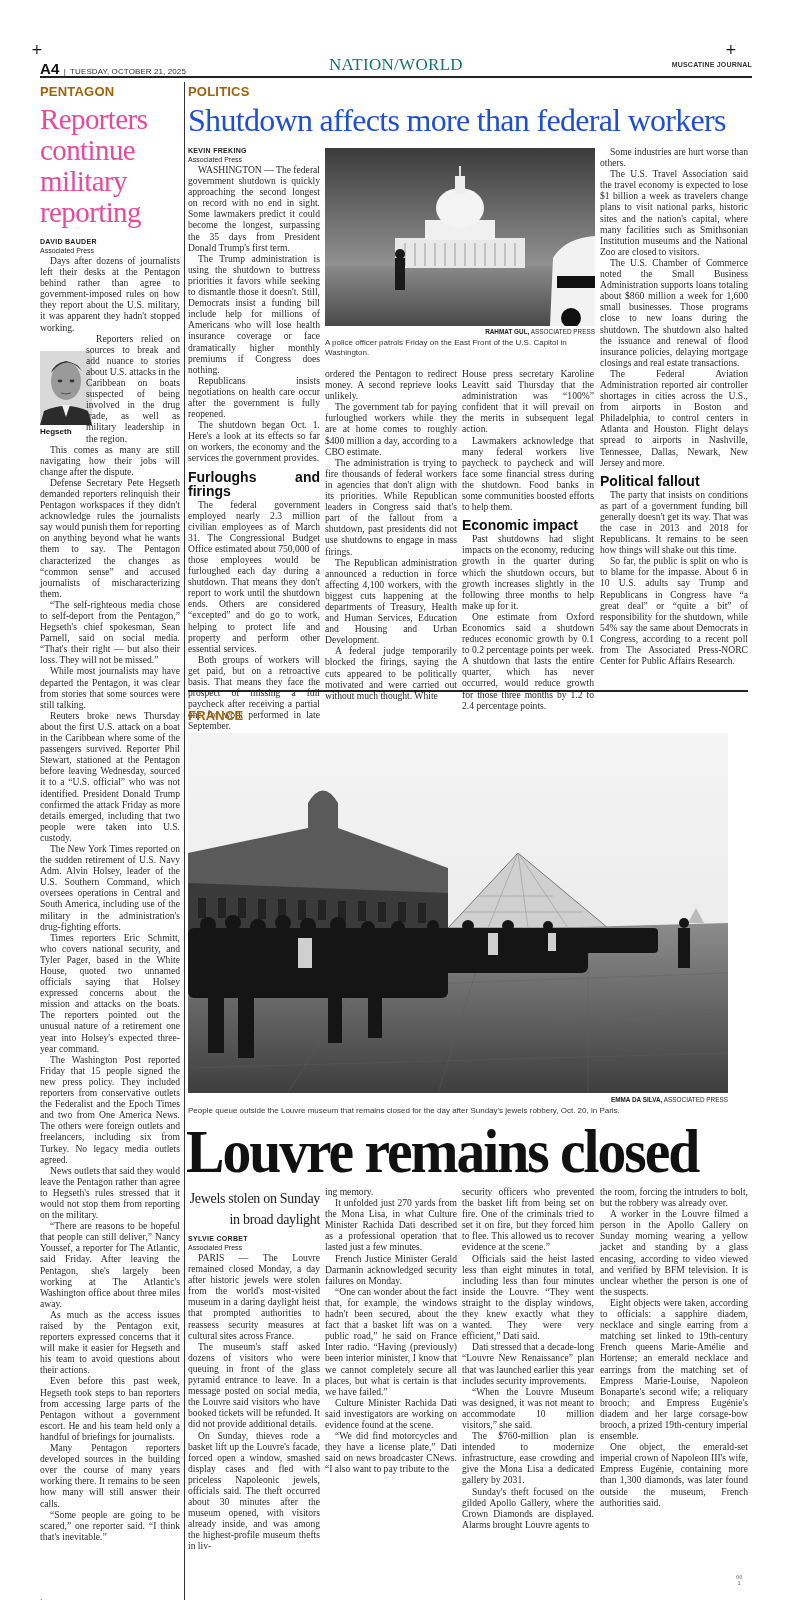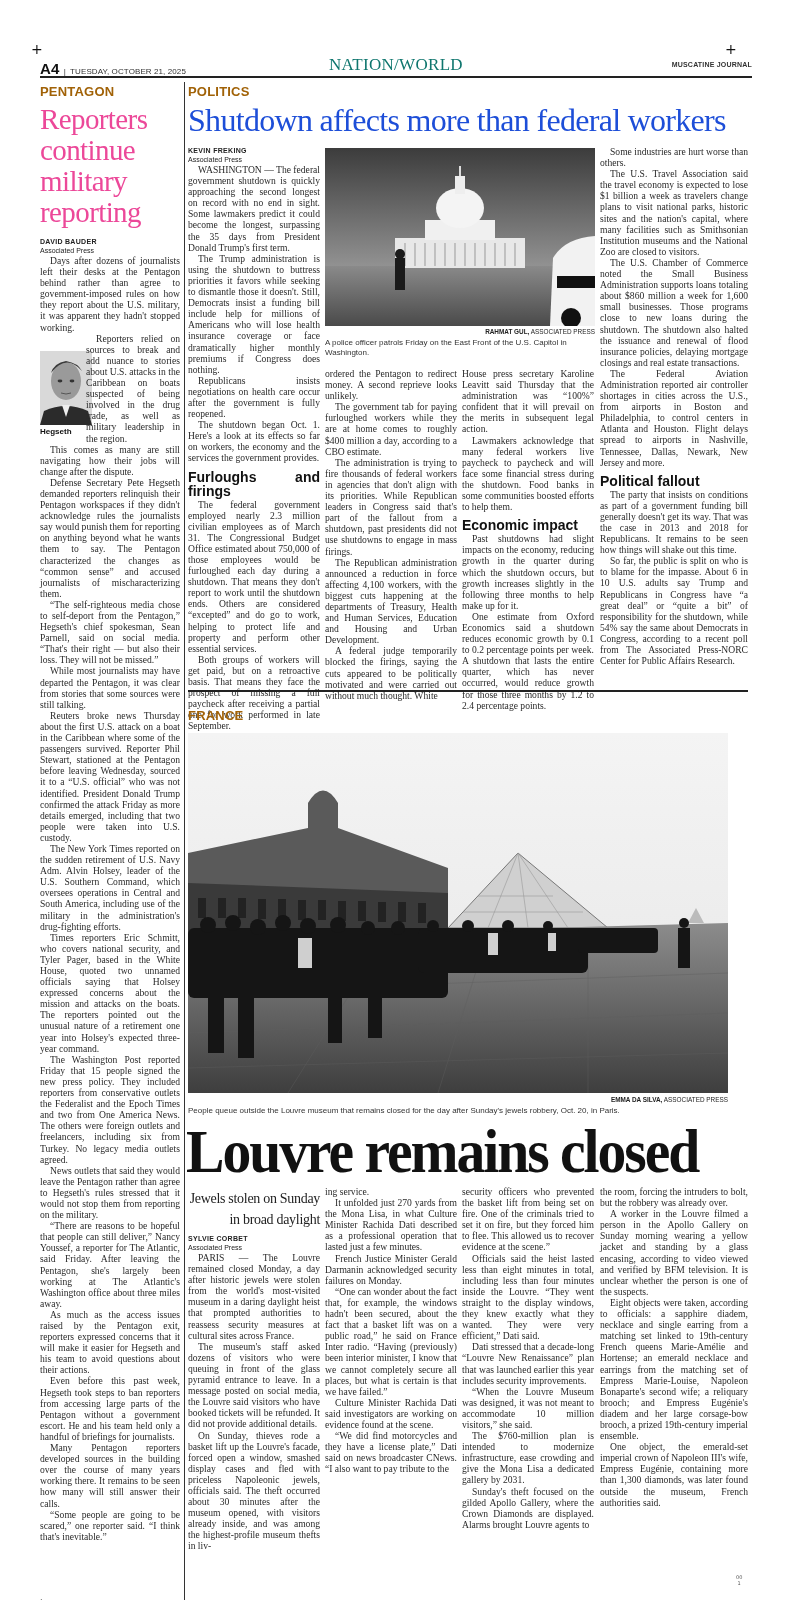--- a/index.html
+++ b/index.html
@@ -284,21 +284,21 @@
   <div class="byline">
     <b>SYLVIE CORBET</b><br>
     <span>Associated Press</span>
   </div>
   <p>PARIS — The Louvre remained closed Monday, a day after historic jewels were stolen from the world's most-visited museum in a daring daylight heist that prompted authorities to reassess security measures at cultural sites across France.</p>
   <p>The museum's staff asked dozens of visitors who were queuing in front of the glass pyramid entrance to leave. In a message posted on social media, the Louvre said visitors who have booked tickets will be refunded. It did not provide additional details.</p>
   <p>On Sunday, thieves rode a basket lift up the Louvre's facade, forced open a window, smashed display cases and fled with priceless Napoleonic jewels, officials said. The theft occurred about 30 minutes after the museum opened, with visitors already inside, and was among the highest-profile museum thefts in liv-</p>
 </div>
 
 <div class="col" style="left:325px;top:1186px;width:132px;height:410px;">
-  <p style="text-indent:0">ing service.</p>
+  <p style="text-indent:0">ing memory.</p>
   <p>It unfolded just 270 yards from the Mona Lisa, in what Culture Minister Rachida Dati described as a professional operation that lasted just a few minutes.</p>
   <p>French Justice Minister Gerald Darmanin acknowledged security failures on Monday.</p>
   <p>“One can wonder about the fact that, for example, the windows hadn't been secured, about the fact that a basket lift was on a public road,” he said on France Inter radio. “Having (previously) been interior minister, I know that we cannot completely secure all places, but what is certain is that we have failed.”</p>
   <p>Culture Minister Rachida Dati said investigators are working on evidence found at the scene.</p>
   <p>“We did find motorcycles and they have a license plate,” Dati said on news broadcaster CNews. “I also want to pay tribute to the</p>
 </div>
 
 <div class="col" style="left:462px;top:1186px;width:132px;height:410px;">
   <p style="text-indent:0">security officers who prevented the basket lift from being set on fire. One of the criminals tried to set it on fire, but they forced him to flee. This allowed us to recover evidence at the scene.”</p>
   <p>Officials said the heist lasted less than eight minutes in total, including less than four minutes inside the Louvre. “They went straight to the display windows, they knew exactly what they wanted. They were very efficient,” Dati said.</p>

